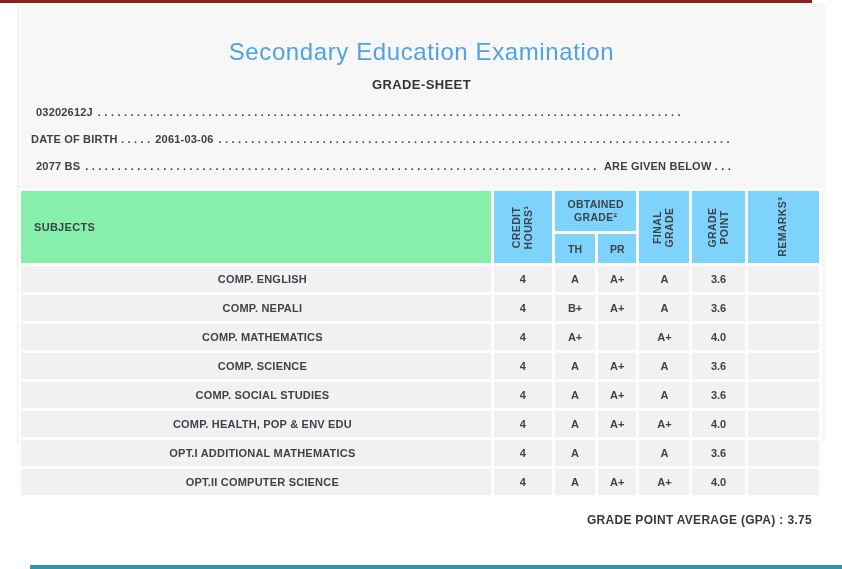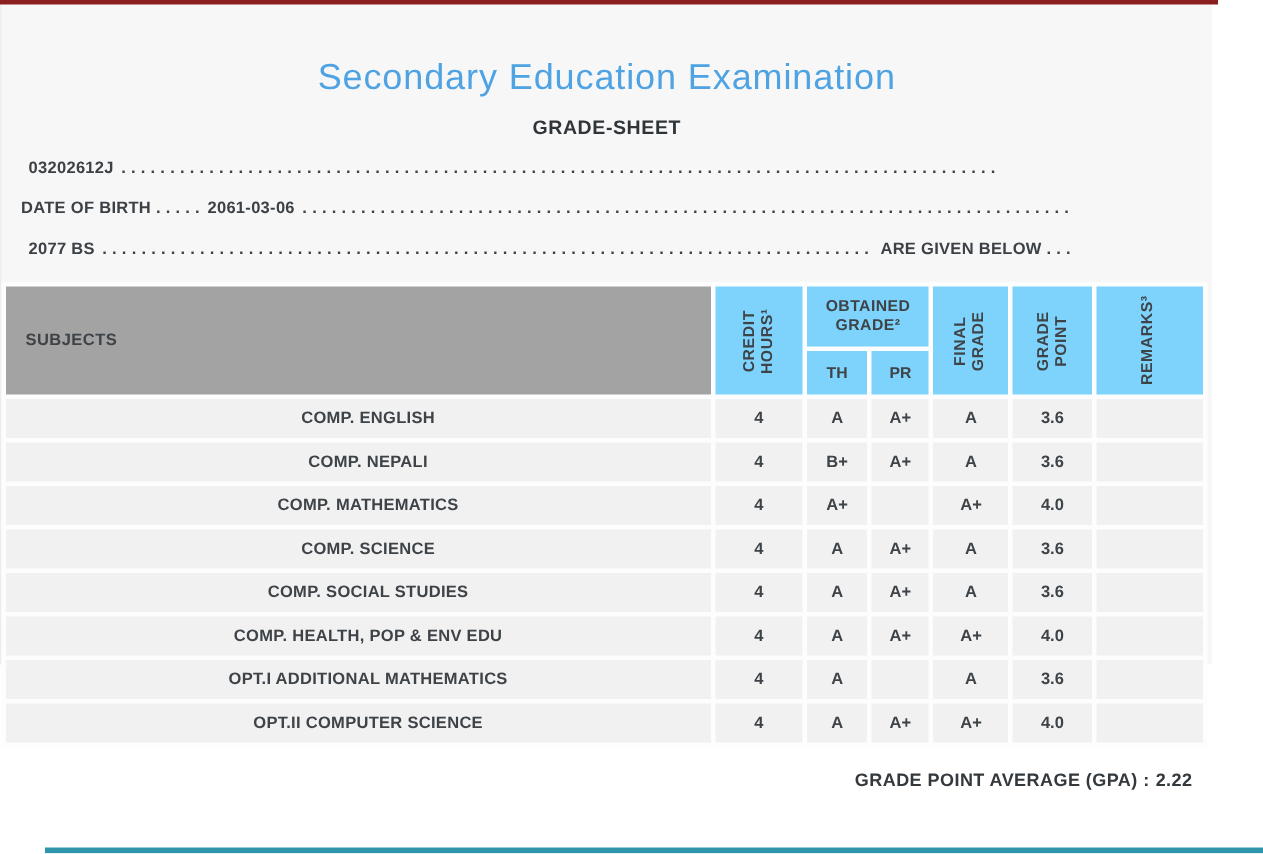--- a/index.html
+++ b/index.html
@@ -1,36 +1,36 @@
 <!DOCTYPE html>
 <html style="--title_blue: #4fa3e3; --top_line_red: #8b1e1e; --bottom_line_teal: #2e95ad;"><head>
 <meta charset="utf-8">
 <style>
   html,body{margin:0;padding:0;background:#ffffff;}
   .canvas{position:relative;width:842px;height:569px;background:#ffffff;overflow:hidden;
           font-family:"Liberation Sans","DejaVu Sans",sans-serif;color:#3e4347;}
   .top-line{position:absolute;top:0;left:0;width:812px;height:3px;background:var(--top_line_red,#8b1e1e);z-index:3;}
   .bottom-line{position:absolute;bottom:0;left:30px;right:0;height:4px;background:var(--bottom_line_teal,#2e95ad);z-index:3;}
-  .card{position:absolute;top:3px;left:0;width:808px;height:440px;background:#f7f7f8;
+  .card{position:absolute;top:3px;left:17px;width:808px;height:440px;background:#f7f7f8;
         border-left:1px solid #ededef;box-sizing:border-box;}
   .title{text-align:center;margin:36px 0 0 0;font-size:24px;font-weight:400;
          color:var(--title_blue,#4fa3e3);letter-spacing:0.6px;line-height:26px;}
   .subtitle{text-align:center;margin:12px 0 0 0;font-size:13px;font-weight:700;color:#303539;letter-spacing:0.4px;}
   .info-line{display:flex;align-items:baseline;width:700px;margin:15px 0 0 13px;
              font-size:11px;font-weight:700;letter-spacing:0.2px;white-space:nowrap;color:#3c4146;}
   .info-line.first{margin-top:14px;}
   .info-line .lbl{flex:0 0 auto;}
   .info-line .val{flex:0 0 auto;margin:0 5px;}
   .info-line .dots{flex:1 1 0;min-width:0;overflow:hidden;}
   .info-line .suffix{flex:0 0 auto;margin-left:7px;}
   table.grades{border-collapse:separate;border-spacing:3px;table-layout:fixed;width:804px;
                margin:16px 0 0 0;background:#fdfdfd;}
   .grades th,.grades td{padding:0;font-size:11px;font-weight:700;color:#3e4347;}
   .grades thead th{background:#7dd3fc;}
-  .grades th.subjects{background:#a3a3a3;text-align:left;padding-left:13px;letter-spacing:0.3px;}
+  .grades th.subjects{background:#86efac;text-align:left;padding-left:13px;letter-spacing:0.3px;}
   .grades th.obt{height:40px;vertical-align:middle;text-align:center;}
   .grades th.obt div{line-height:13px;font-size:10.5px;letter-spacing:0.3px;}
   .grades th.sub{height:29px;font-size:10.5px;}
   .vwrap{display:flex;align-items:center;justify-content:center;height:72px;}
   .rot{transform:rotate(-90deg);font-size:10.5px;line-height:11.5px;letter-spacing:0.4px;
        text-align:center;white-space:nowrap;}
   .grades tbody td{background:#f1f1f2;height:26px;}
   .grades td.subject{text-align:center;padding-left:13px;letter-spacing:0.2px;}
   .grades td.c{text-align:center;}
   .gpa{margin-top:15px;text-align:right;padding-right:13px;font-size:12px;font-weight:700;
@@ -197,18 +197,18 @@
     <td class="c">A</td>
     <td class="c">A+</td>
     <td class="c">A+</td>
     <td class="c">4.0</td>
     <td class="c"></td>
   </tr>
 </tbody>
     </table>
 
     <div class="gpa">
-      <span>GRADE POINT AVERAGE (GPA) :</span><span class="gpa-value">2.22</span>
+      <span>GRADE POINT AVERAGE (GPA) :</span><span class="gpa-value">3.75</span>
     </div>
   </div>
 
   <div class="bottom-line"></div>
 </div>
 
 </body></html>

